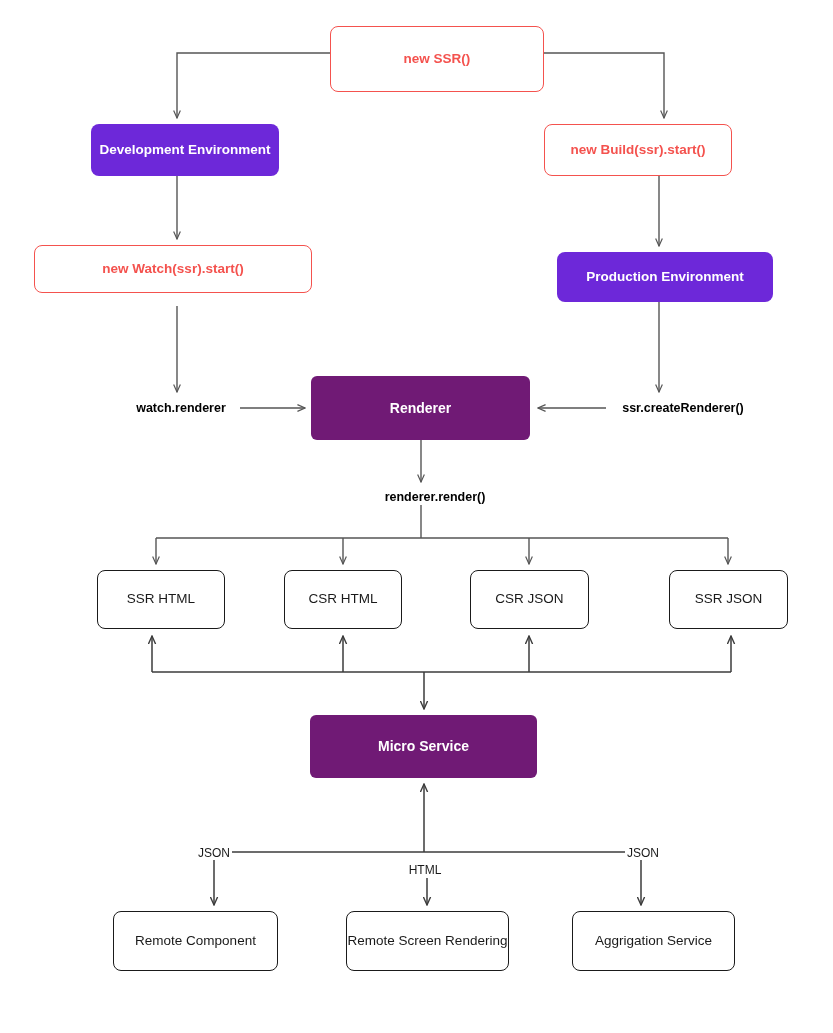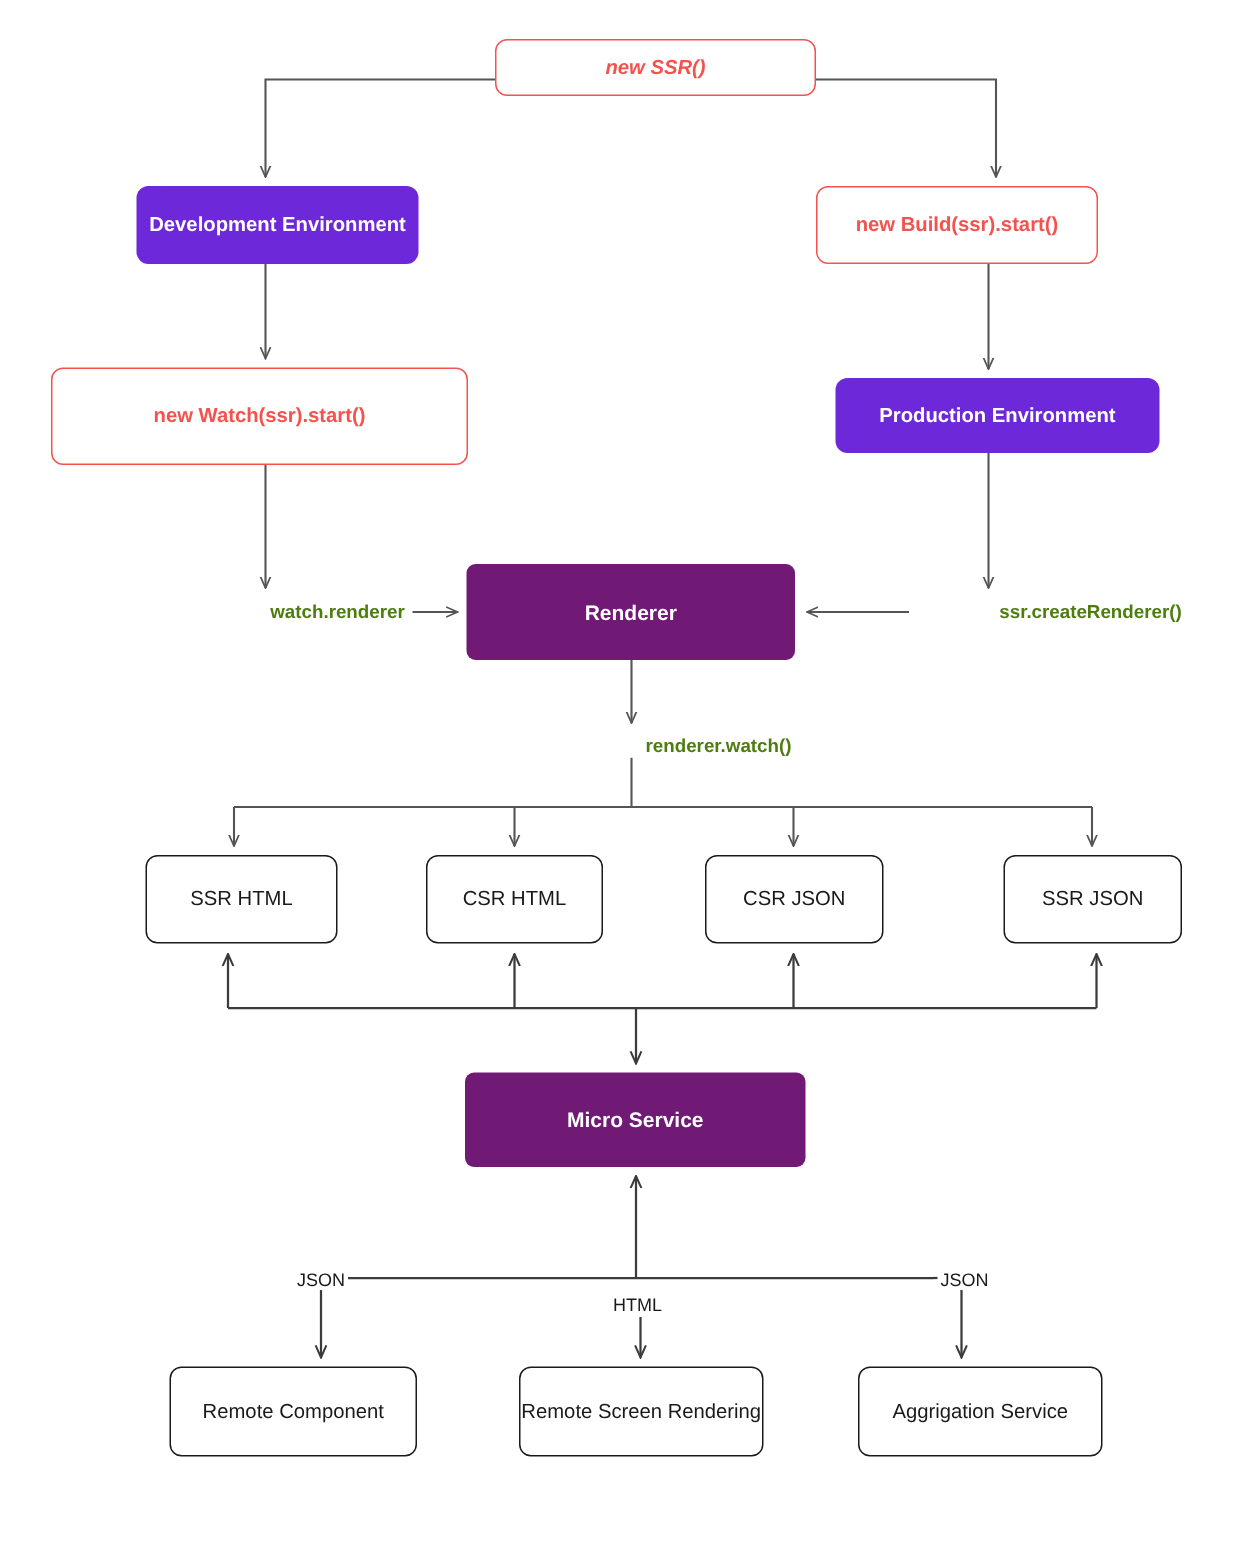--- a/index.html
+++ b/index.html
@@ -68,24 +68,23 @@
   .edge-label {
     position: absolute;
     display: flex;
     align-items: center;
     justify-content: center;
     white-space: nowrap;
     background: #ffffff;
     line-height: 1;
   }
   .label-red {
-    color: #4d7c0f;
+    color: #000000;
     font-weight: bold;
     font-size: 12.5px;
-    margin-left: 44px;
   }
   .label-plain {
     color: #1a1a1a;
     font-weight: normal;
     font-size: 12px;
   }
 </style>
 </head>
 <body>
 
@@ -148,37 +147,37 @@
       <path d="M 427 878 L 427 905" marker-end="url(#arrow-dark)"></path>
 
       <path d="M 641 860 L 641 905" marker-end="url(#arrow-dark)"></path>
 
       <path d="M 214 852 L 240 852"></path>
       <path d="M 622 852 L 641 852"></path>
     </g>
   </svg>
 
   <div id="node-layer">
-      <div class="node node-red" style="left: 330px; top: 26px; width: 214px; height: 38px; font-style: italic;">new SSR()</div>
+      <div class="node node-red" style="left: 330px; top: 26px; width: 214px; height: 66px;">new SSR()</div>
       <div class="node node-dark" style="left: 91px; top: 124px; width: 188px; height: 52px;">Development Environment</div>
       <div class="node node-red" style="left: 544px; top: 124px; width: 188px; height: 52px;">new Build(ssr).start()</div>
-      <div class="node node-red" style="left: 34px; top: 245px; width: 278px; height: 65px;">new Watch(ssr).start()</div>
+      <div class="node node-red" style="left: 34px; top: 245px; width: 278px; height: 48px;">new Watch(ssr).start()</div>
       <div class="node node-dark" style="left: 557px; top: 252px; width: 216px; height: 50px;">Production Environment</div>
       <div class="node node-green" style="left: 311px; top: 376px; width: 219px; height: 64px;">Renderer</div>
       <div class="node node-plain" style="left: 97px; top: 570px; width: 128px; height: 59px;">SSR HTML</div>
       <div class="node node-plain" style="left: 284px; top: 570px; width: 118px; height: 59px;">CSR HTML</div>
       <div class="node node-plain" style="left: 470px; top: 570px; width: 119px; height: 59px;">CSR JSON</div>
       <div class="node node-plain" style="left: 669px; top: 570px; width: 119px; height: 59px;">SSR JSON</div>
       <div class="node node-green" style="left: 310px; top: 715px; width: 227px; height: 63px;">Micro Service</div>
       <div class="node node-plain" style="left: 113px; top: 911px; width: 165px; height: 60px;">Remote Component</div>
       <div class="node node-plain" style="left: 346px; top: 911px; width: 163px; height: 60px;">Remote Screen Rendering</div>
       <div class="node node-plain" style="left: 572px; top: 911px; width: 163px; height: 60px;">Aggrigation Service</div>
     </div>
   <div id="label-layer">
       <div class="edge-label label-red" style="left: 131px; top: 400px; width: 100px; height: 16px;">watch.renderer</div>
       <div class="edge-label label-red" style="left: 614px; top: 400px; width: 138px; height: 16px; text-align: right;">ssr.createRenderer()</div>
-      <div class="edge-label label-red" style="left: 376px; top: 489px; width: 118px; height: 16px;">renderer.watch()</div>
+      <div class="edge-label label-red" style="left: 376px; top: 489px; width: 118px; height: 16px;">renderer.render()</div>
       <div class="edge-label label-plain" style="left: 196px; top: 845px; width: 36px; height: 15px;">JSON</div>
       <div class="edge-label label-plain" style="left: 407px; top: 862px; width: 36px; height: 15px;">HTML</div>
       <div class="edge-label label-plain" style="left: 625px; top: 845px; width: 36px; height: 15px;">JSON</div>
     </div>
 
 </div>
 
 </body></html>

